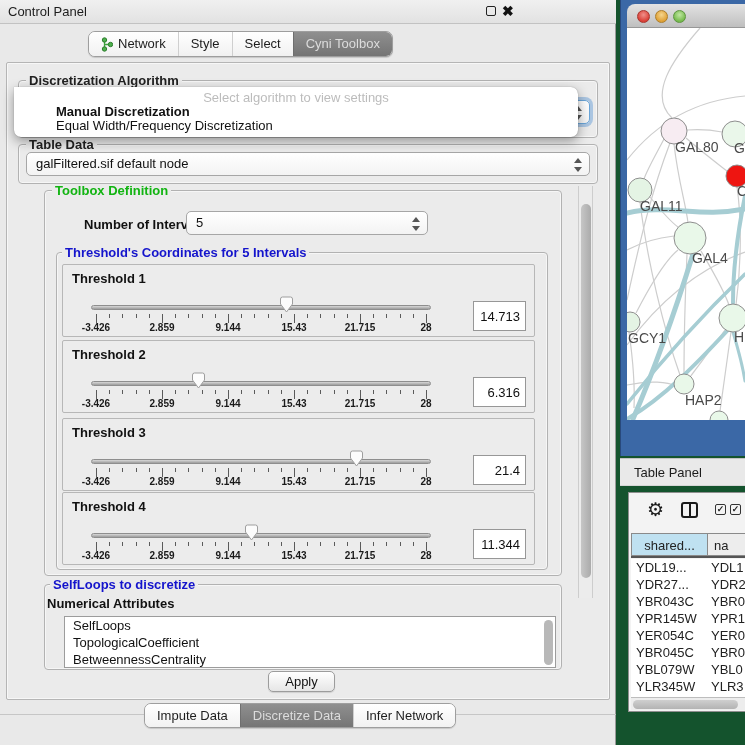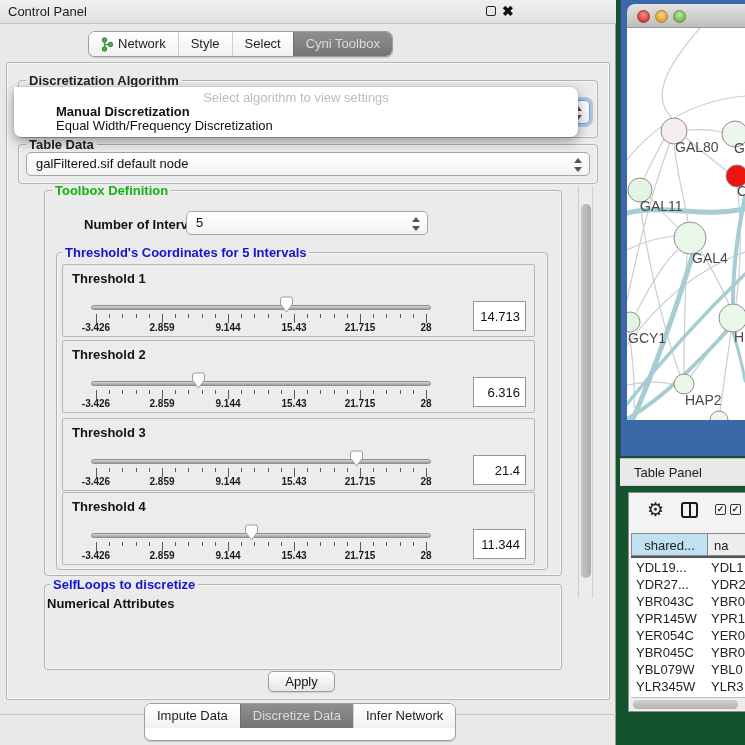--- a/index.html
+++ b/index.html
@@ -12,21 +12,21 @@
   .titlebar .title{position:absolute;left:8px;top:0;line-height:24px;font-size:13px;color:#1c1c1c;}
   .win-btn{position:absolute;top:6px;font-size:12px;color:#111;line-height:12px;cursor:default;}
   .float-box{left:486px;width:10px;height:10px;border:1.5px solid #222;border-radius:2px;}
   .close-x{left:502px;font-weight:bold;font-size:14px;top:5px;}
   
   .seg{position:absolute;display:flex;border:1px solid #9e9e9e;border-radius:7px;overflow:hidden;background:#fff;box-shadow:0 1px 1px rgba(0,0,0,.15);}
   .seg .segment{display:flex;align-items:center;gap:5px;padding:0 12px;font-size:13px;line-height:24px;height:24px;color:#1d1d1d;background:linear-gradient(#ffffff,#f1f1f1);border-left:1px solid #cfcfcf;white-space:nowrap;}
   .seg .segment:first-child{border-left:none;}
   .seg .segment.active{background:linear-gradient(#8f8f8f,#747474);color:#dcdcdc;border-left-color:#6f6f6f;}
   .top-tabs{left:88px;top:31px;height:26px;}
-  .bottom-tabs{left:144px;top:703px;height:38px;}
+  .bottom-tabs{left:144px;top:703px;height:25px;}
   .tabs-baseline{position:absolute;left:0;top:714px;width:616px;height:1px;background:#c6c6c6;}
   
   .content-box{position:absolute;left:6px;top:62px;width:604px;height:638px;border:1px solid #b5b5b5;border-radius:2px;background:#ebebeb;box-shadow:inset 0 0 0 1px rgba(255,255,255,.6);}
   .group{position:absolute;border:1px solid #b2b2b2;border-radius:4px;box-shadow:inset 0 0 0 1px rgba(255,255,255,.55);}
   .group-label{position:absolute;font-size:13px;font-weight:600;background:#ebebeb;padding:0 3px;line-height:13px;}
   .combo{position:absolute;background:linear-gradient(#ffffff,#f3f3f3);border:1px solid #a6a6a6;border-radius:5px;font-size:13px;line-height:22px;padding:0 22px 0 9px;color:#111;white-space:nowrap;overflow:hidden;}
   .stepper{position:absolute;right:7px;top:4px;width:9px;height:16px;}
   .stepper:before,.stepper:after{content:"";position:absolute;left:1px;border-left:4px solid transparent;border-right:4px solid transparent;}
   .stepper:before{top:1px;border-bottom:5px solid #555;}
   .stepper:after{bottom:1px;border-top:5px solid #555;}
@@ -338,20 +338,26 @@
             <div class="scale-lab" style="left: 297px;">21.715</div>
             <div class="scale-lab" style="left: 363px;">28</div>
           </div>
     <input class="thr-value" readonly="" value="11.344" style="">
   </div>
 </div>
 
     <div class="group" style="left:44px;top:584px;width:518px;height:86px;"></div>
     <div class="group-label" style="left:50px;top:578px;color:#1414cc;">SelfLoops to discretize</div>
     <div style="position:absolute;left:47px;top:596px;font-size:13px;font-weight:bold;color:#111;">Numerical Attributes</div>
+    <div class="attr-list" id="attr-list">
+      <div class="list-scroll"></div>
+    <div class="attr-item">SelfLoops</div>
+        <div class="attr-item">TopologicalCoefficient</div>
+        <div class="attr-item">BetweennessCentrality</div>
+      </div>
 
     <div class="apply-btn">Apply</div>
 
     <div class="v-scrollbar">
         <div class="thumb"></div>
       </div>
   </div>
 
   <div class="net-frame"></div>
   <div class="net-titlebar">

